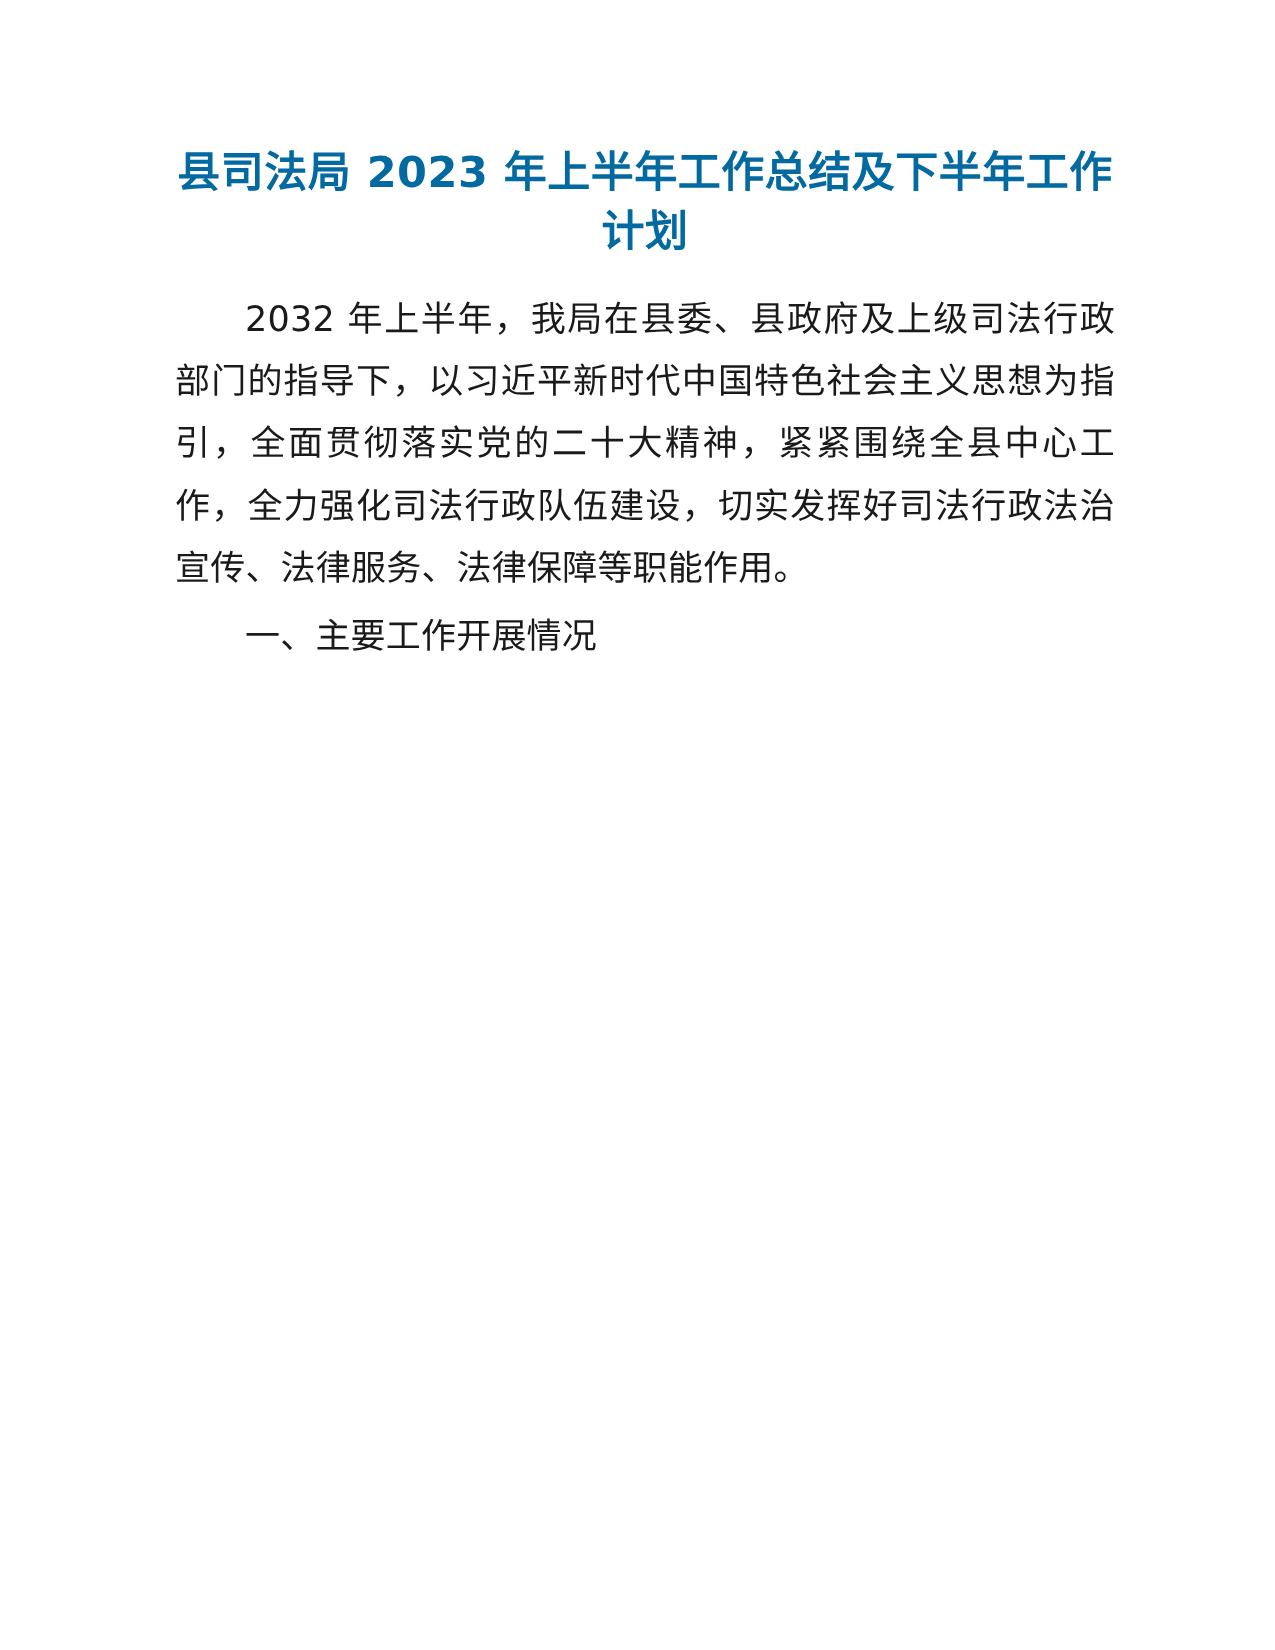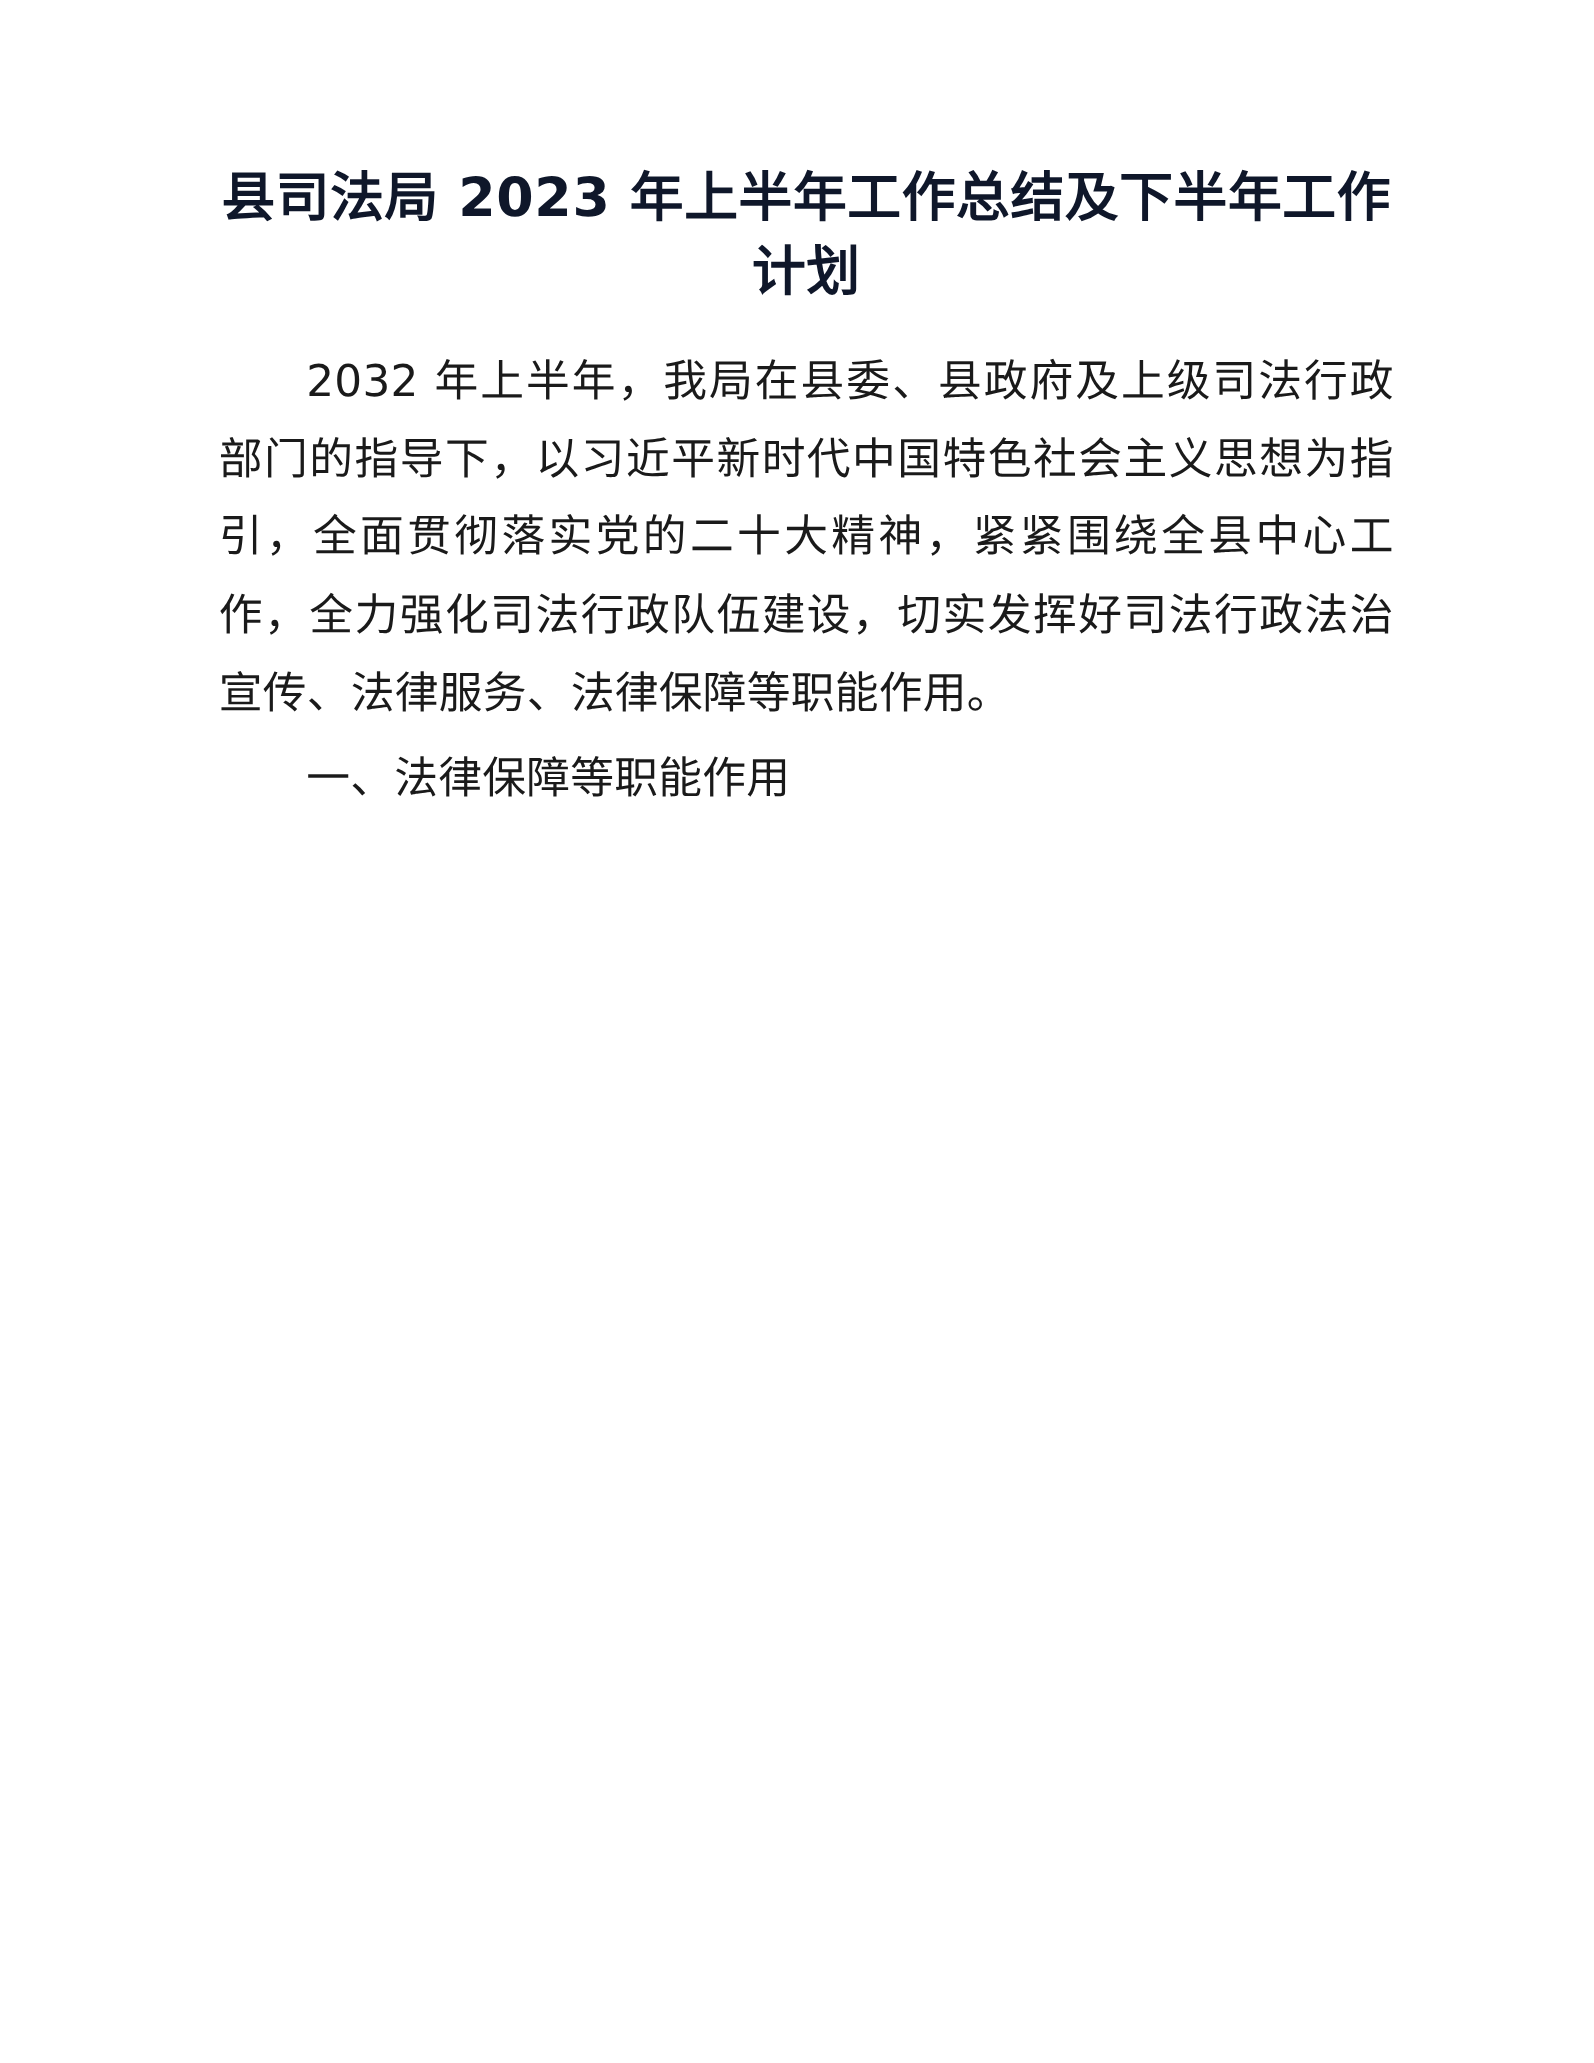--- a/index.html
+++ b/index.html
@@ -17,22 +17,22 @@
     padding: 130px 160px 120px 175px;
     font-family: "DejaVu Sans", "Liberation Sans", sans-serif;
     color: #1a1a1a;
   }
   .doc-title {
     font-size: 43px;
     line-height: 1.38;
     font-weight: 700;
     text-align: center;
     letter-spacing: 0.5px;
-    margin: 0 0 26px 0;
-    color: #0f172a;
+    margin: 13px 0 26px 0;
+    color: #0369a1;
   }
   .doc-paragraph {
     font-size: 35px;
     line-height: 1.78;
     text-align: justify;
     text-justify: inter-ideograph;
     margin: 0 0 6px 0;
     text-indent: 2em;
     color: #1a1a1a;
     letter-spacing: 0.2px;
@@ -52,16 +52,16 @@
 </head>
 <body>
 
 <div class="page">
 
   <h1 class="doc-title">县司法局 2023 年上半年工作总结及下半年工作计划</h1>
 
   <div class="body-block">
     <p class="doc-paragraph">2032 年上半年，我局在县委、县政府及上级司法行政部门的指导下，以习近平新时代中国特色社会主义思想为指引，全面贯彻落实党的二十大精神，紧紧围绕全县中心工作，全力强化司法行政队伍建设，切实发挥好司法行政法治宣传、法律服务、法律保障等职能作用。</p>
 
-    <p class="doc-heading">一、法律保障等职能作用</p>
+    <p class="doc-heading">一、主要工作开展情况</p>
   </div>
 
 </div>
 
 </body></html>

